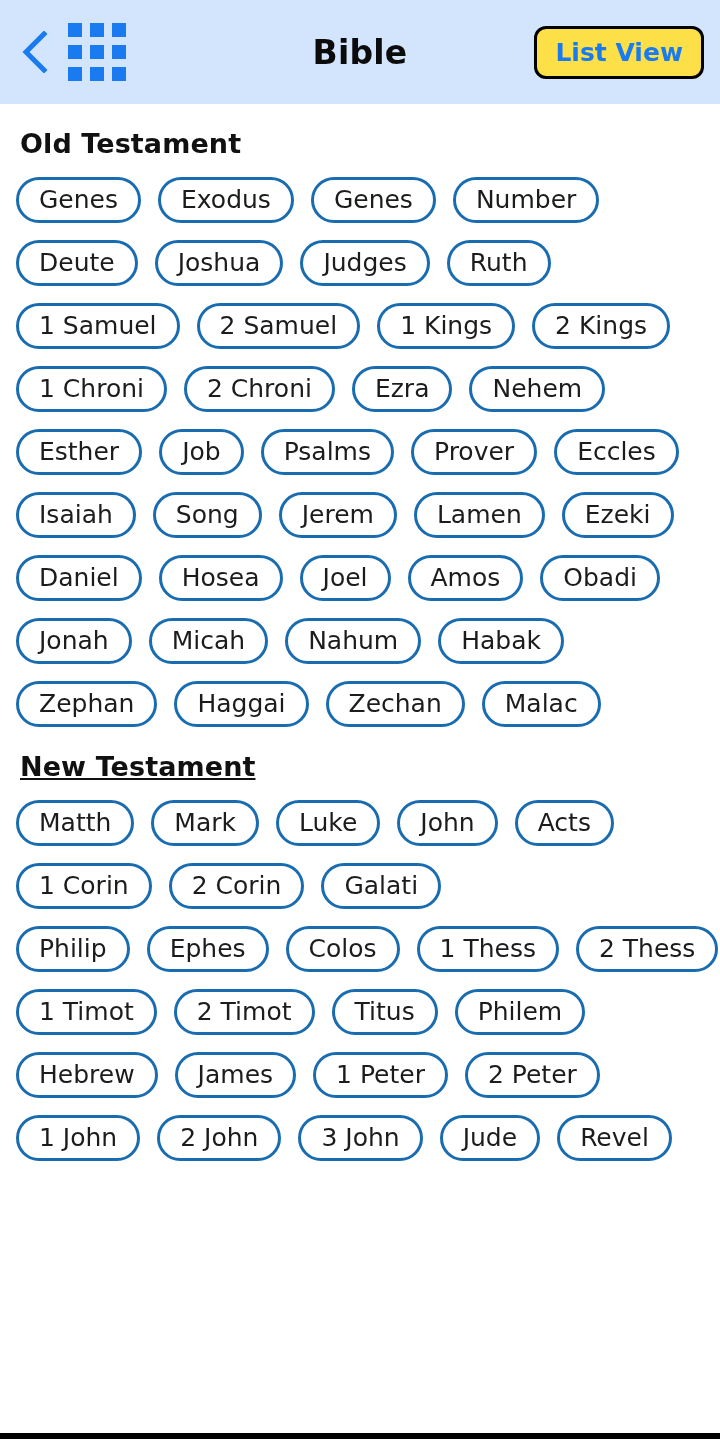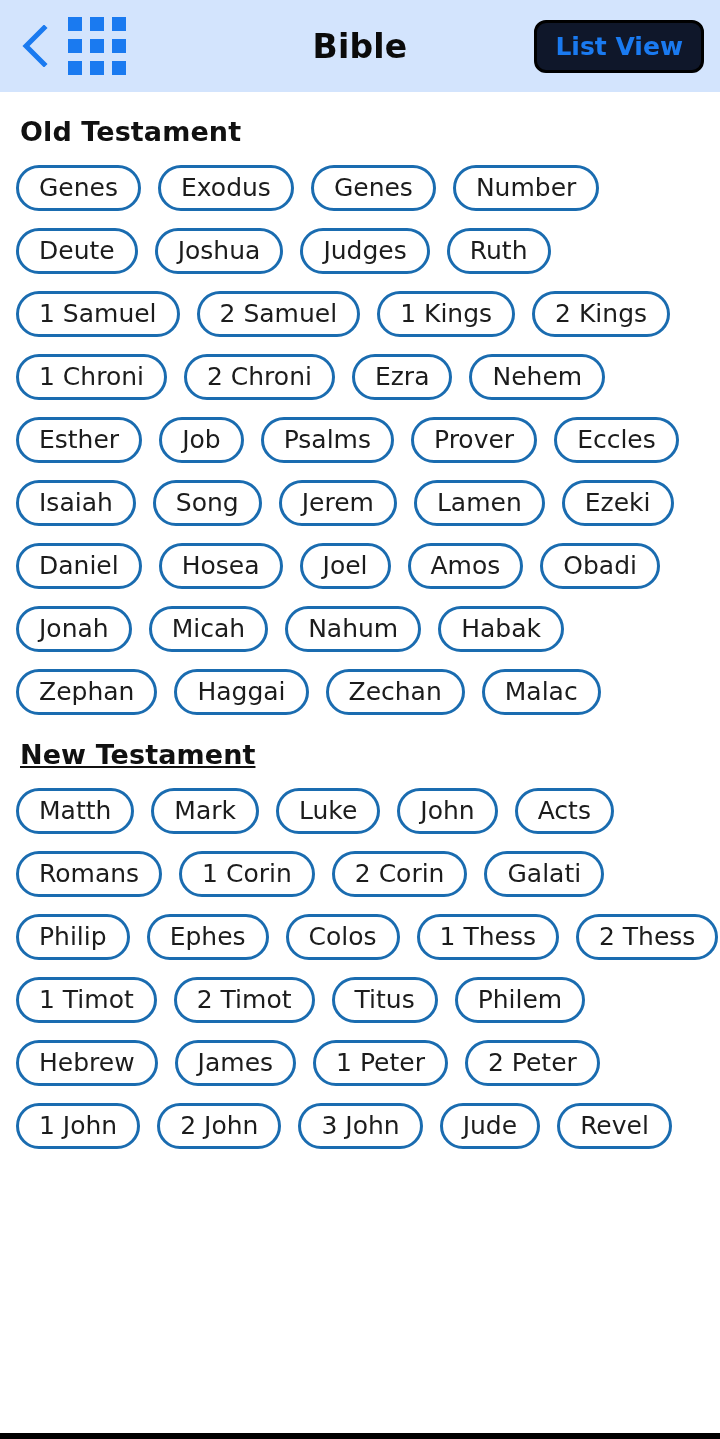--- a/index.html
+++ b/index.html
@@ -10,21 +10,21 @@
     width: 720px;
     height: 1439px;
     background: #ffffff;
     font-family: "DejaVu Sans", sans-serif;
     overflow: hidden;
     position: relative;
   }
 
   
   .header {
-    height: 92px;
+    height: 104px;
     background: #d3e4fd;
     display: flex;
     align-items: center;
     padding: 0 16px 0 22px;
     box-sizing: border-box;
     position: relative;
   }
   .hdr-left {
     display: flex;
     align-items: center;
@@ -58,21 +58,21 @@
     font-size: 33px;
     font-weight: 700;
     color: #0b0b0b;
     letter-spacing: 0.2px;
     pointer-events: none;
   }
   .listview-btn {
     margin-left: auto;
     position: relative;
     z-index: 2;
-    background: #0f172a;
+    background: #fde047;
     border: 3px solid #000000;
     border-radius: 12px;
     padding: 11px 18px;
     font-size: 25px;
     font-weight: 700;
     color: #1a7af0;
     font-family: "DejaVu Sans", sans-serif;
     line-height: 1;
     cursor: pointer;
   }
@@ -210,21 +210,20 @@
       </div>
       <div class="section-title nt">New Testament</div>
       <div class="pill-row">
         <div class="pill">Matth</div>
         <div class="pill">Mark</div>
         <div class="pill">Luke</div>
         <div class="pill">John</div>
         <div class="pill">Acts</div>
       </div>
       <div class="pill-row">
-        <div class="pill">Romans</div>
         <div class="pill">1 Corin</div>
         <div class="pill">2 Corin</div>
         <div class="pill">Galati</div>
       </div>
       <div class="pill-row">
         <div class="pill">Philip</div>
         <div class="pill">Ephes</div>
         <div class="pill">Colos</div>
         <div class="pill">1 Thess</div>
         <div class="pill">2 Thess</div>

